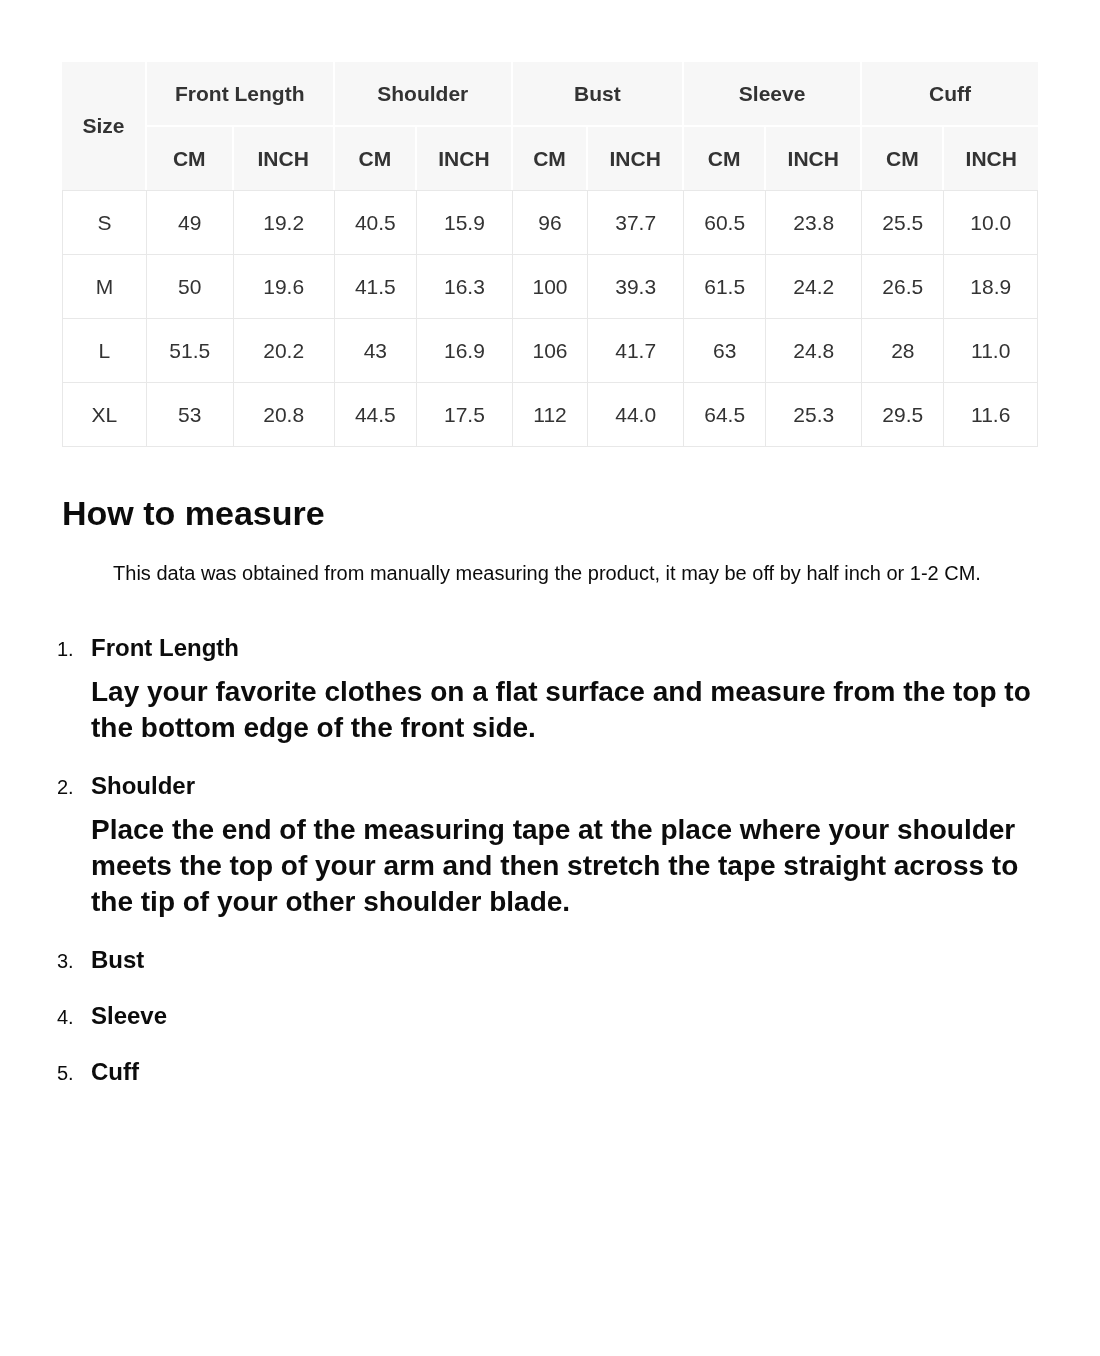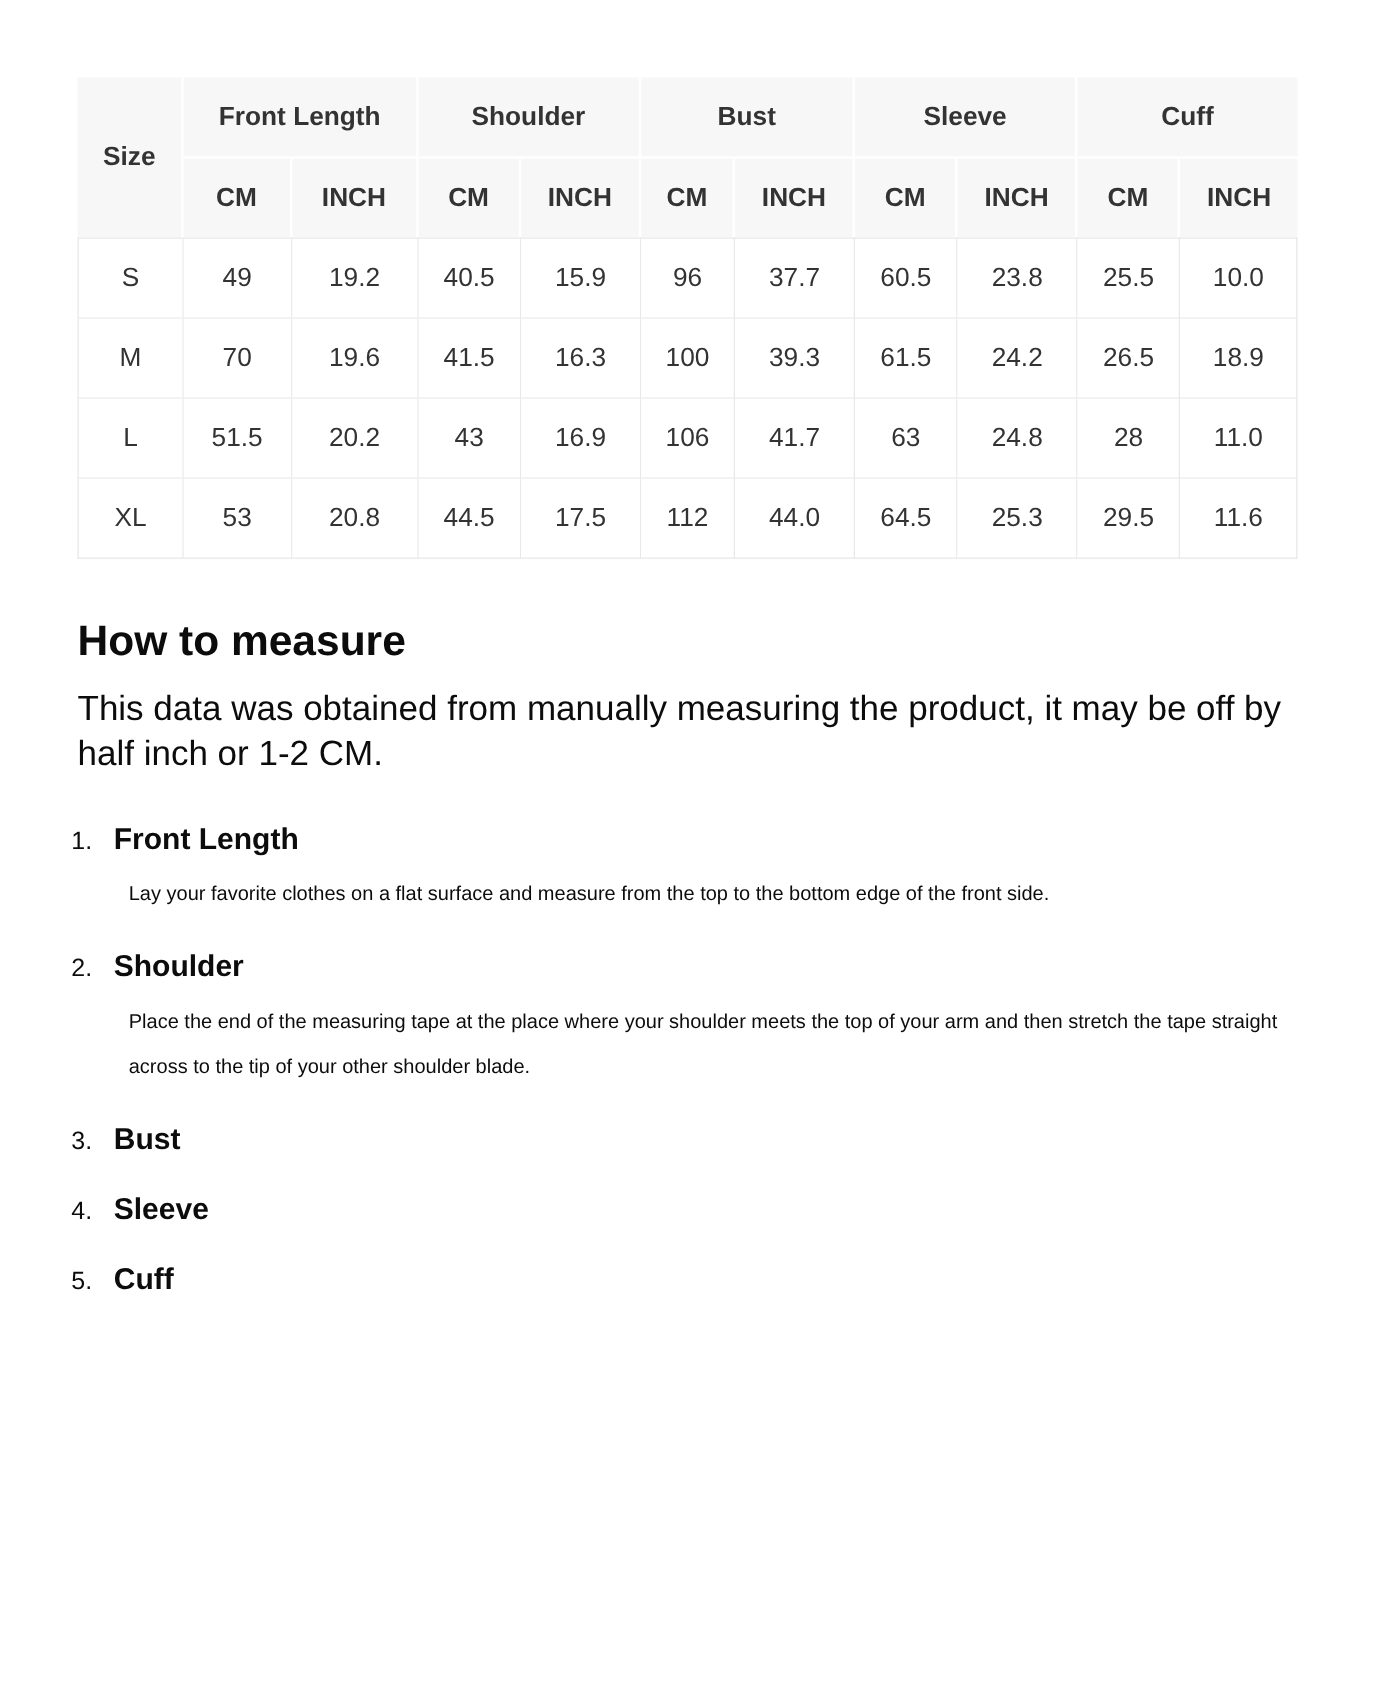--- a/index.html
+++ b/index.html
@@ -52,24 +52,25 @@
   
   h2.howto-title {
     margin: 48px 0 18px 0;
     font-size: 34px;
     line-height: 36px;
     font-weight: 700;
     color: #0c0c0c;
   }
   p.howto-intro {
     margin: 0 0 34px 0;
-    font-size: 28px;
-    line-height: 36px;
+    font-size: 20px;
+    line-height: 48px;
     max-width: 970px;
     color: #0c0c0c;
+    text-align: center;
   }
   ol.steps {
     list-style: none;
     margin: 0;
     padding: 0;
     margin-left: -5px;
   }
   ol.steps li {
     display: grid;
     grid-template-columns: 34px 1fr;
@@ -81,25 +82,26 @@
     color: #0c0c0c;
   }
   .step-label {
     font-size: 24px;
     line-height: 33px;
     font-weight: 700;
     color: #0c0c0c;
   }
   .step-desc {
     grid-column: 2;
-    margin: 10px 0 0 12px;
-    font-size: 16px;
+    margin: 10px 0 0 0;
+    font-size: 28px;
     line-height: 36px;
     max-width: 950px;
     color: #0c0c0c;
+    font-weight: bold;
   }
 </style>
 </head>
 <body>
 
 <div class="page">
 
   <table class="size-chart">
     <thead>
       <tr>
@@ -132,21 +134,21 @@
         <td>15.9</td>
         <td>96</td>
         <td>37.7</td>
         <td>60.5</td>
         <td>23.8</td>
         <td>25.5</td>
         <td>10.0</td>
       </tr>
       <tr>
         <td>M</td>
-        <td>70</td>
+        <td>50</td>
         <td>19.6</td>
         <td>41.5</td>
         <td>16.3</td>
         <td>100</td>
         <td>39.3</td>
         <td>61.5</td>
         <td>24.2</td>
         <td>26.5</td>
         <td>18.9</td>
       </tr>

